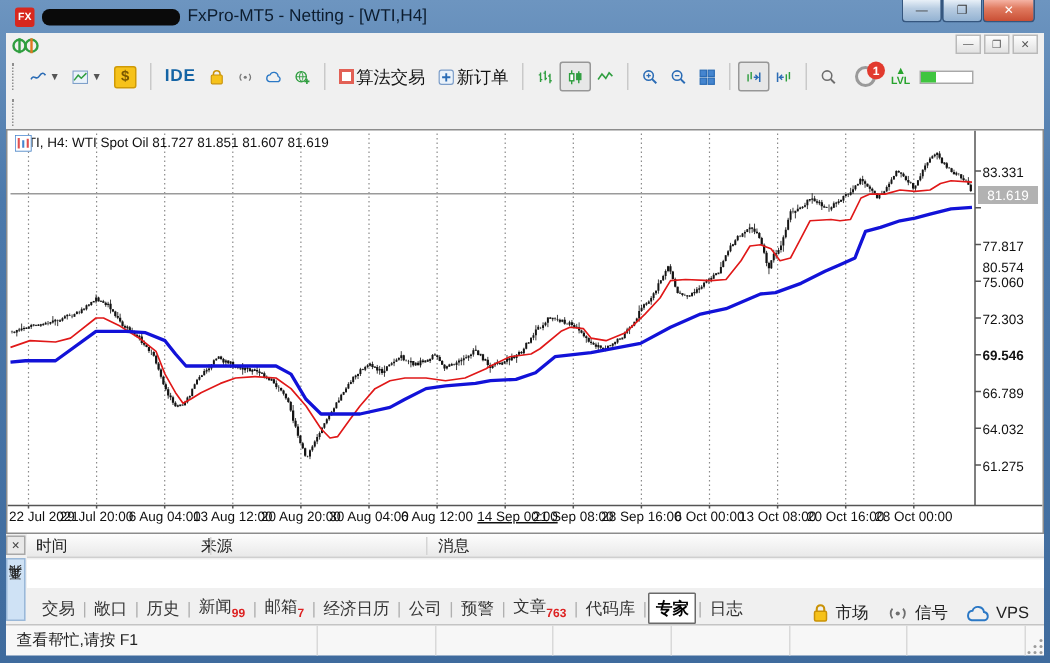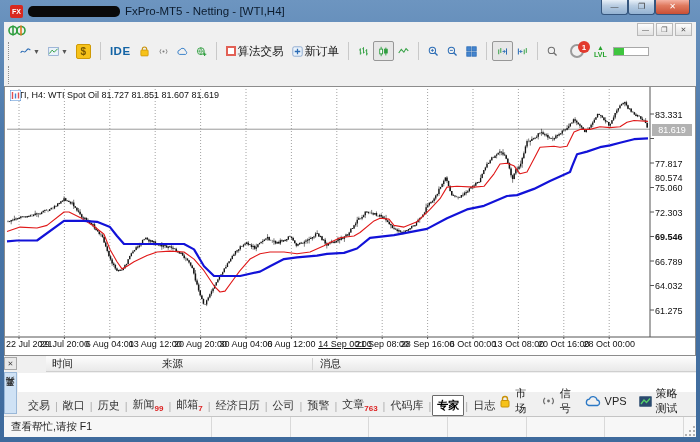--- a/index.html
+++ b/index.html
@@ -59,21 +59,21 @@
   .xlab{position:absolute;top:252px;font-size:9px;color:#111;white-space:nowrap;}
   
   .toolbox{top:356px;height:60px;background:#f0f0f0;}
   .railx{position:absolute;left:0;top:1px;width:13px;height:13px;border:1px solid #a8a8a8;background:#e9e9e9;
          color:#444;font-size:7px;display:flex;align-items:center;justify-content:center;}
   .vtab{position:absolute;left:0;top:16px;width:13px;height:42px;background:#cfe2f5;border:1px solid #9ab8d8;
         color:#222;font-size:9px;display:flex;align-items:center;justify-content:center;
         writing-mode:vertical-rl;transform:rotate(180deg);}
   .tbxcontent{position:absolute;left:14px;right:0;top:0;bottom:0;}
   .tbxhead{position:absolute;left:0;right:0;top:0;height:16px;background:linear-gradient(#fdfdfd,#e9e9e9);
-           border-bottom:1px solid #cfcfcf;font-size:10.5px;color:#222;margin-left:28px;}
+           border-bottom:1px solid #cfcfcf;font-size:10.5px;color:#222;}
   .tbxcol{position:absolute;top:1px;}
   .tbxsep{position:absolute;top:2px;width:1px;height:12px;background:#d5d5d5;}
   .tbxbody{position:absolute;left:0;right:0;top:17px;height:19px;background:#fff;}
   .tabsrow{position:absolute;left:0;right:0;bottom:0;height:24px;display:flex;align-items:flex-end;
            font-size:11px;color:#333;padding-left:6px;}
   .tab{padding:2px 4px;position:relative;white-space:nowrap;}
   .tab .bdg{color:#d22;font-size:8px;vertical-align:sub;font-weight:bold;}
   .tab.active{background:#fff;border:1px solid #6a6a6a;font-weight:bold;color:#000;border-radius:1px;}
   .tabsep{color:#b0b0b0;margin:0 1px;}
   .tbright{margin-left:auto;display:flex;align-items:center;gap:12px;padding-right:10px;font-size:11px;color:#222;}
@@ -419,30 +419,20 @@
               <span>信号</span>
             </div>
             <div class="tbritem">
               <span style="display: inline-flex;">
                 <svg width="16" height="12" viewBox="0 0 16 12">
                   <path d="M3.8 10.5 a3.2 3.2 0 0 1 .5-6.3 A4 4 0 0 1 12 5 a2.8 2.8 0 0 1 .4 5.5 Z" fill="none" stroke="#2b78c5" stroke-width="1.3"></path>
                 </svg>
               </span>
               <span>VPS</span>
             </div>
-            <div class="tbritem">
-              <span style="display: inline-flex;">
-                <svg width="13" height="11" viewBox="0 0 13 11">
-                  <rect x="0.5" y="0.5" width="12" height="10" fill="#2a4a6e" stroke="#1d3permanent refreshed"></rect>
-                  <rect x="0.5" y="0.5" width="12" height="10" fill="#2a4a6e"></rect>
-                  <path d="M2 8 L5 4 L7.5 6.5 L11 2.5" fill="none" stroke="#57d06a" stroke-width="1.3"></path>
-                </svg>
-              </span>
-              <span>策略测试</span>
-            </div>
           </div>
       </div>
     </div>
   </div>
 
   <div class="row statusbar">
     <div class="scell" style="width:208px;">
         <span>查看帮忙,请按 F1</span>
       </div>
     <div id="status-empty" style="display:flex;height:100%;flex:1;">

